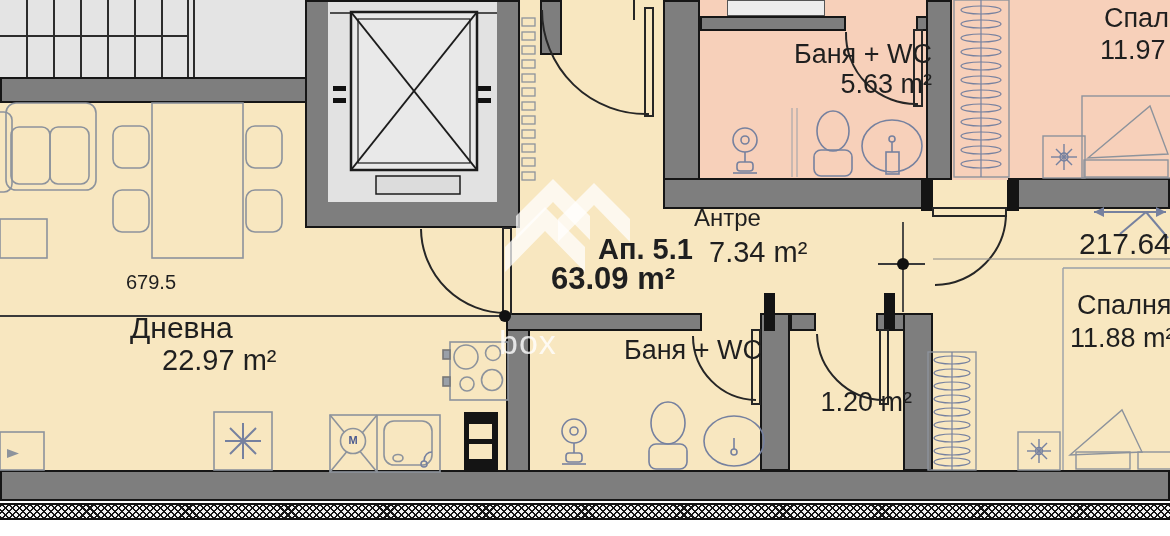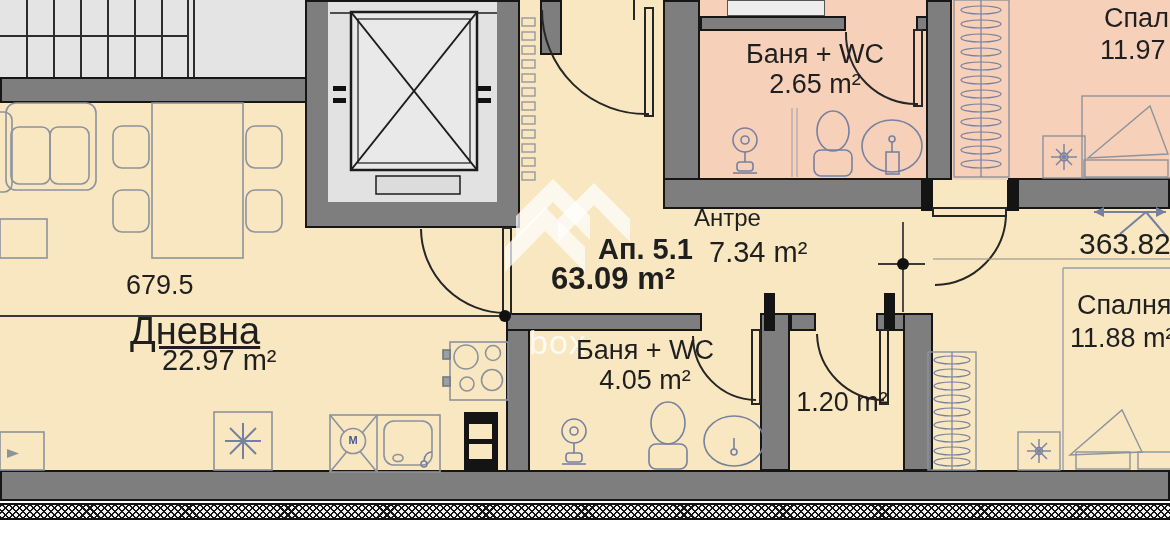--- a/index.html
+++ b/index.html
@@ -2,21 +2,21 @@
 <html><head>
 <meta charset="utf-8">
 <style>
   html,body{margin:0;padding:0;background:#fff;font-family:"Liberation Sans","DejaVu Sans",sans-serif;}
   #plan{position:relative;width:1170px;height:536px;overflow:hidden;background:#ffffff;}
   .fill{position:absolute;}
   .wall{position:absolute;background:#7e7e7e;border:2px solid #161616;box-sizing:border-box;}
   .post{position:absolute;background:#141414;}
   .label{position:absolute;color:#1f1f1f;white-space:nowrap;line-height:1.1;}
   .bold{font-weight:700;}
-  .center{text-align:center;}
+  .center{text-align:right;}
   .underl{text-decoration-thickness:2px;text-underline-offset:3px;margin-left:42px;}
   #svgov{position:absolute;left:0;top:0;pointer-events:none;}
   .wmtext{position:absolute;color:rgba(255,255,255,0.8);font-size:34px;letter-spacing:1px;}
   .insul{position:absolute;left:0;top:503px;width:1170px;height:17px;box-sizing:border-box;
     border-top:2px solid #111;border-bottom:2px solid #111;background:
     repeating-linear-gradient(45deg,#161616 0 1.5px,transparent 1.5px 5px),
     repeating-linear-gradient(-45deg,#161616 0 1.5px,transparent 1.5px 5px),#f2f2f2;}
   .mletter{position:absolute;font-size:11px;font-weight:700;color:#4b5a8f;width:14px;text-align:center;}
 </style>
 </head>
@@ -296,48 +296,47 @@
       <rect x="1076" y="452" width="54" height="17"></rect>
       <rect x="1138" y="452" width="44" height="17"></rect>
     </g>
   </svg>
 
   <svg id="wm-logo" width="1170" height="536" viewBox="0 0 1170 536" style="position:absolute;left:0;top:0;pointer-events:none;">
     <path d="M516 240 L553 202 L590 240 L590 216 L553 179 L516 216 Z" fill="rgba(255,255,255,0.72)"></path>
     <path d="M558 242 L594 205 L630 242 L630 219 L594 183 L558 219 Z" fill="rgba(255,255,255,0.72)"></path>
     <path d="M505 272 L545 231 L585 272 L585 247 L545 207 L505 247 Z" fill="rgba(255,255,255,0.72)"></path>
   </svg>
-  <div class="wmtext" style="left:529px;top:323px;">box</div>
+  <div class="wmtext" style="left:499px;top:323px;">box</div>
 
   <div class="mletter" style="left:346px;top:434px;">M</div>
 
-  <div class="label" style="left:126px;top:271px;font-size:27px;">679.5</div>
-  <div class="label" style="left:130px;top:311px;font-size:38px;text-decoration:underline;">Дневна</div>
+  <div class="label" style="left:126px;top:271px;font-size:20px;">679.5</div>
+  <div class="label" style="left:130px;top:311px;font-size:30px;">Дневна</div>
   <div class="label" style="left:123px;top:345px;font-size:29px;margin-left:39px;">22.97 m²</div>
 
   <div class="label bold underl" style="left:556px;top:234px;font-size:29px;">Ап. 5.1</div>
   <div class="label bold" style="left:551px;top:262px;font-size:31px;text-align:right;">63.09 m²</div>
 
   <div class="label" style="left:694px;top:205px;font-size:24px;">Антре</div>
   <div class="label" style="left:709px;top:237px;font-size:29px;">7.34 m²</div>
 
   <div class="label center" style="left:698px;top:40px;width:234px;font-size:27px;">
     <div>Баня + WC</div>
-    <div>2.65 m²</div>
+    <div>5.63 m²</div>
   </div>
 
   <div class="label" style="left:1104px;top:4px;font-size:27px;">Спалня</div>
   <div class="label" style="left:1100px;top:36px;font-size:27px;">11.97</div>
 
-  <div class="label" style="left:1079px;top:227px;font-size:30px;">363.82</div>
+  <div class="label" style="left:1079px;top:227px;font-size:30px;">217.64</div>
   <div class="label" style="left:1077px;top:291px;font-size:27px;">Спалня</div>
   <div class="label" style="left:1070px;top:324px;font-size:27px;">11.88 m²</div>
 
   <div class="label center" style="left:528px;top:336px;width:234px;font-size:27px;">
     <div>Баня + WC</div>
-    <div>4.05 m²</div>
   </div>
 
   <div class="label center" style="left:772px;top:388px;width:140px;font-size:27px;">
     <div>1.20 m²</div>
   </div>
 
 </div>
 
 </body></html>

